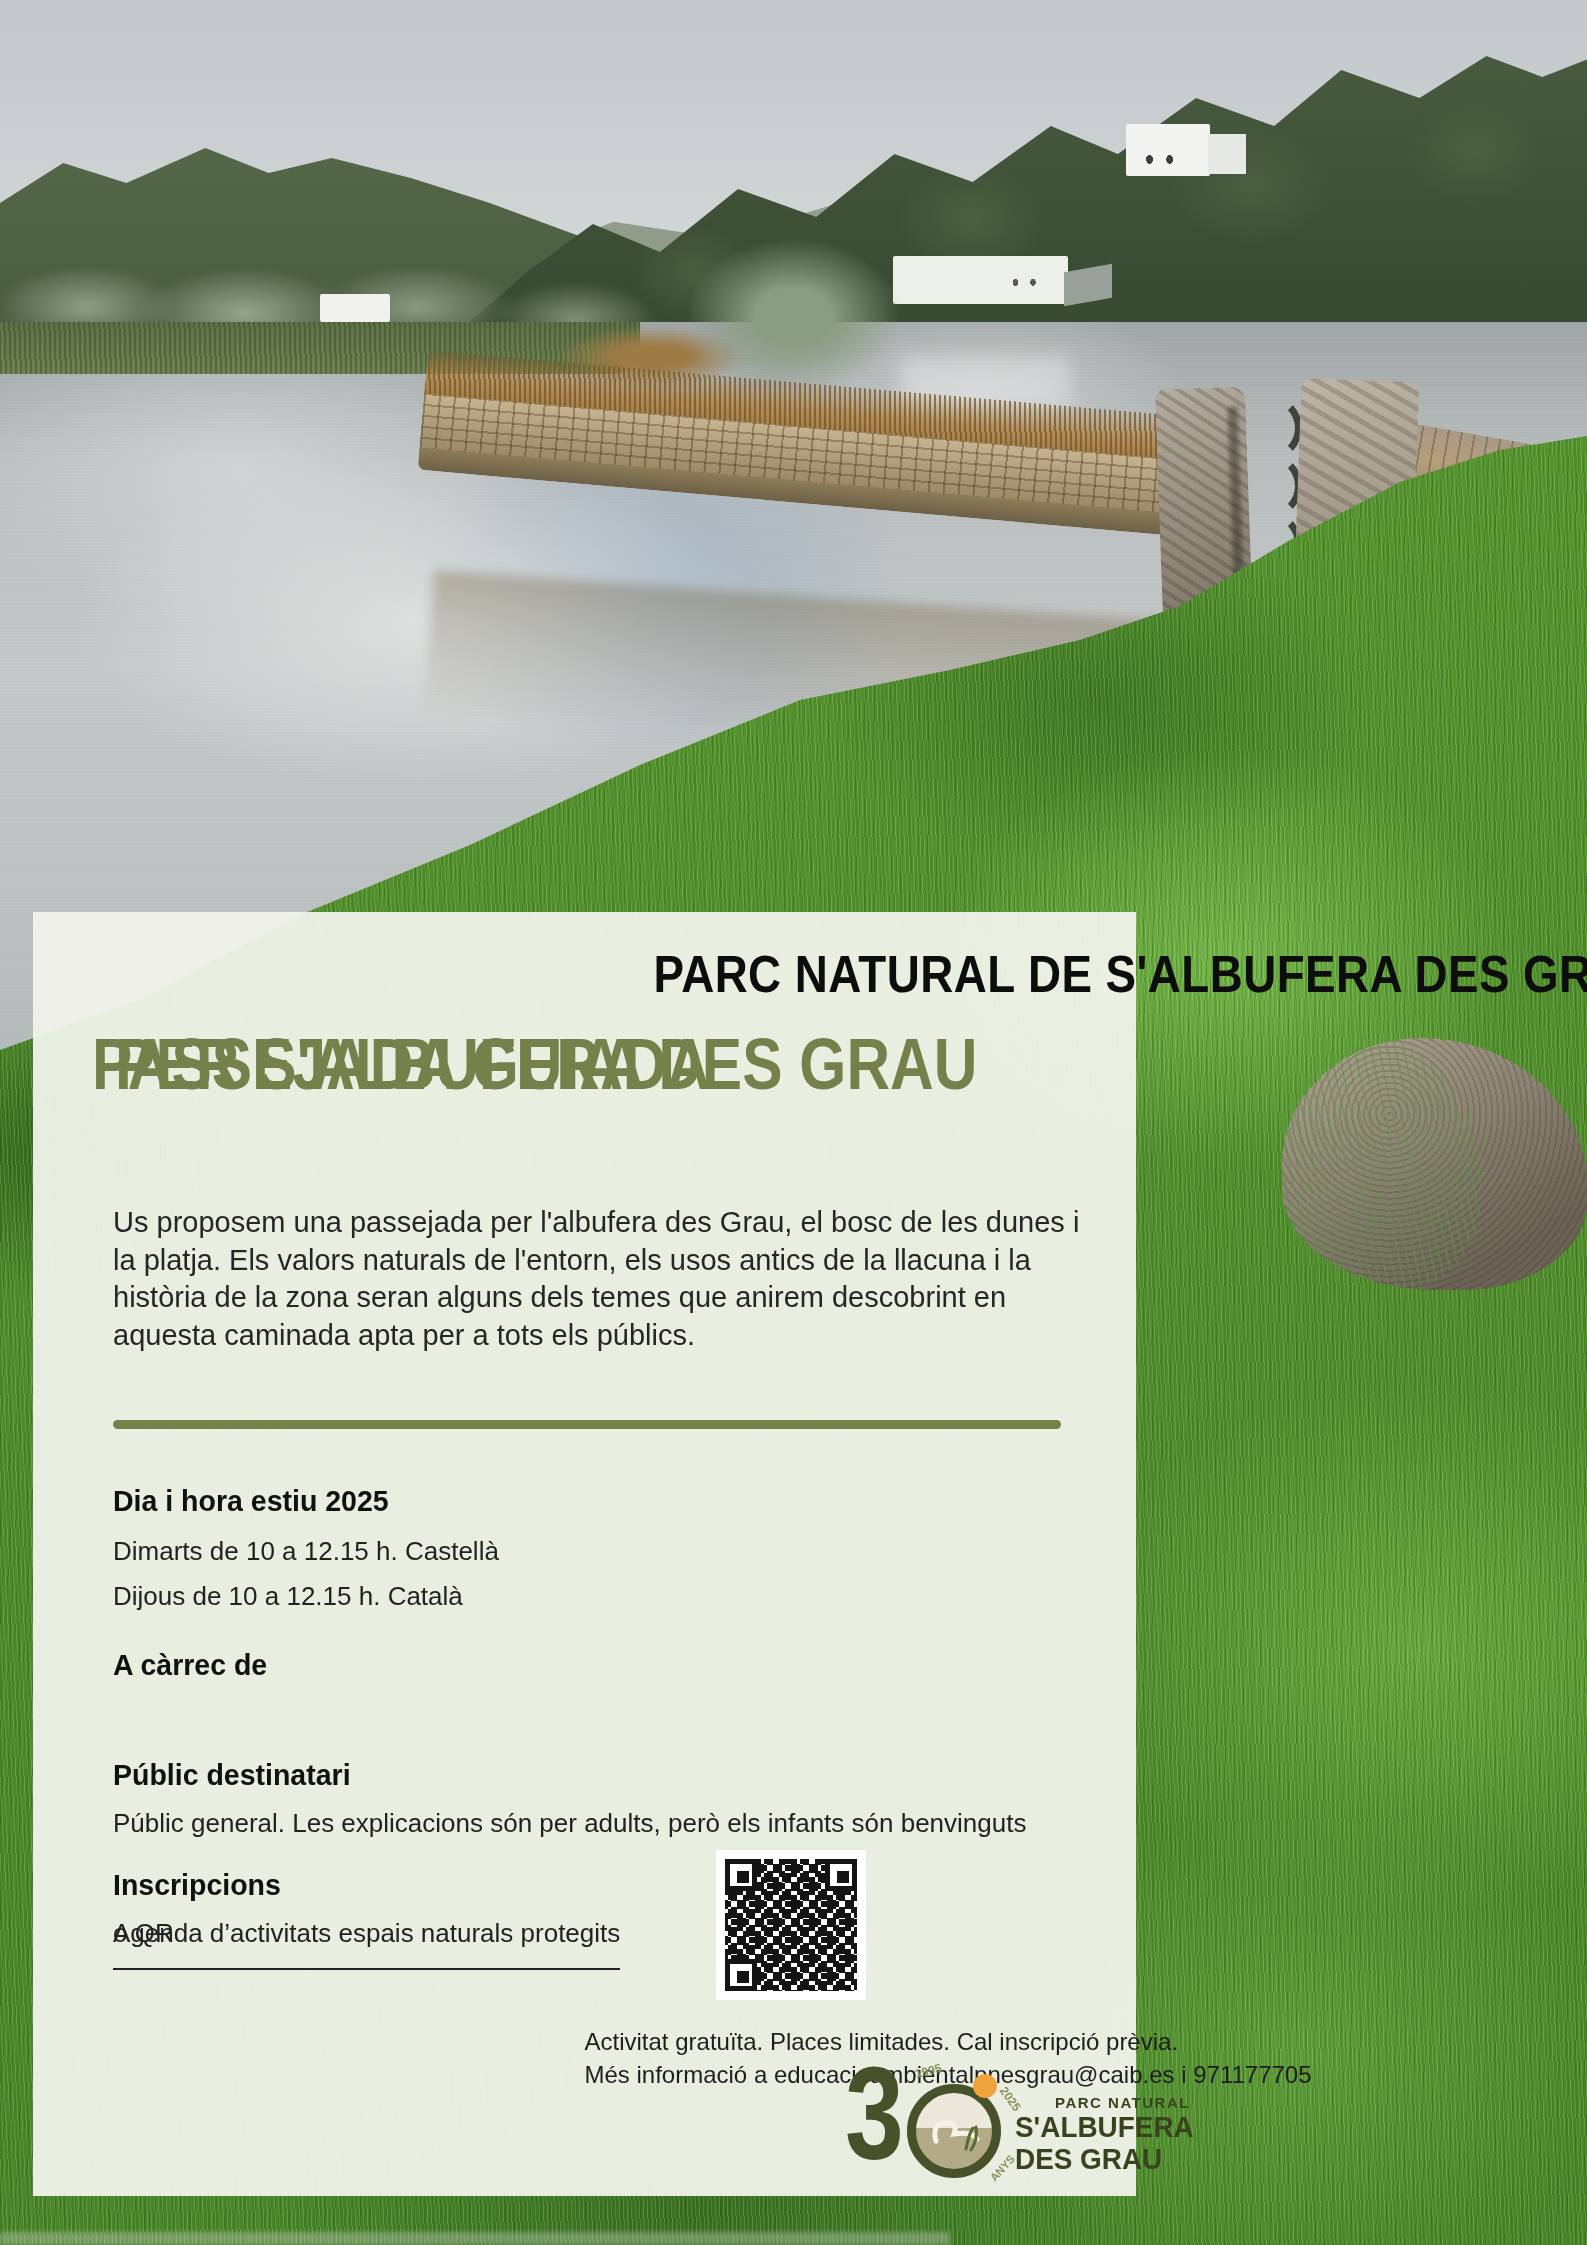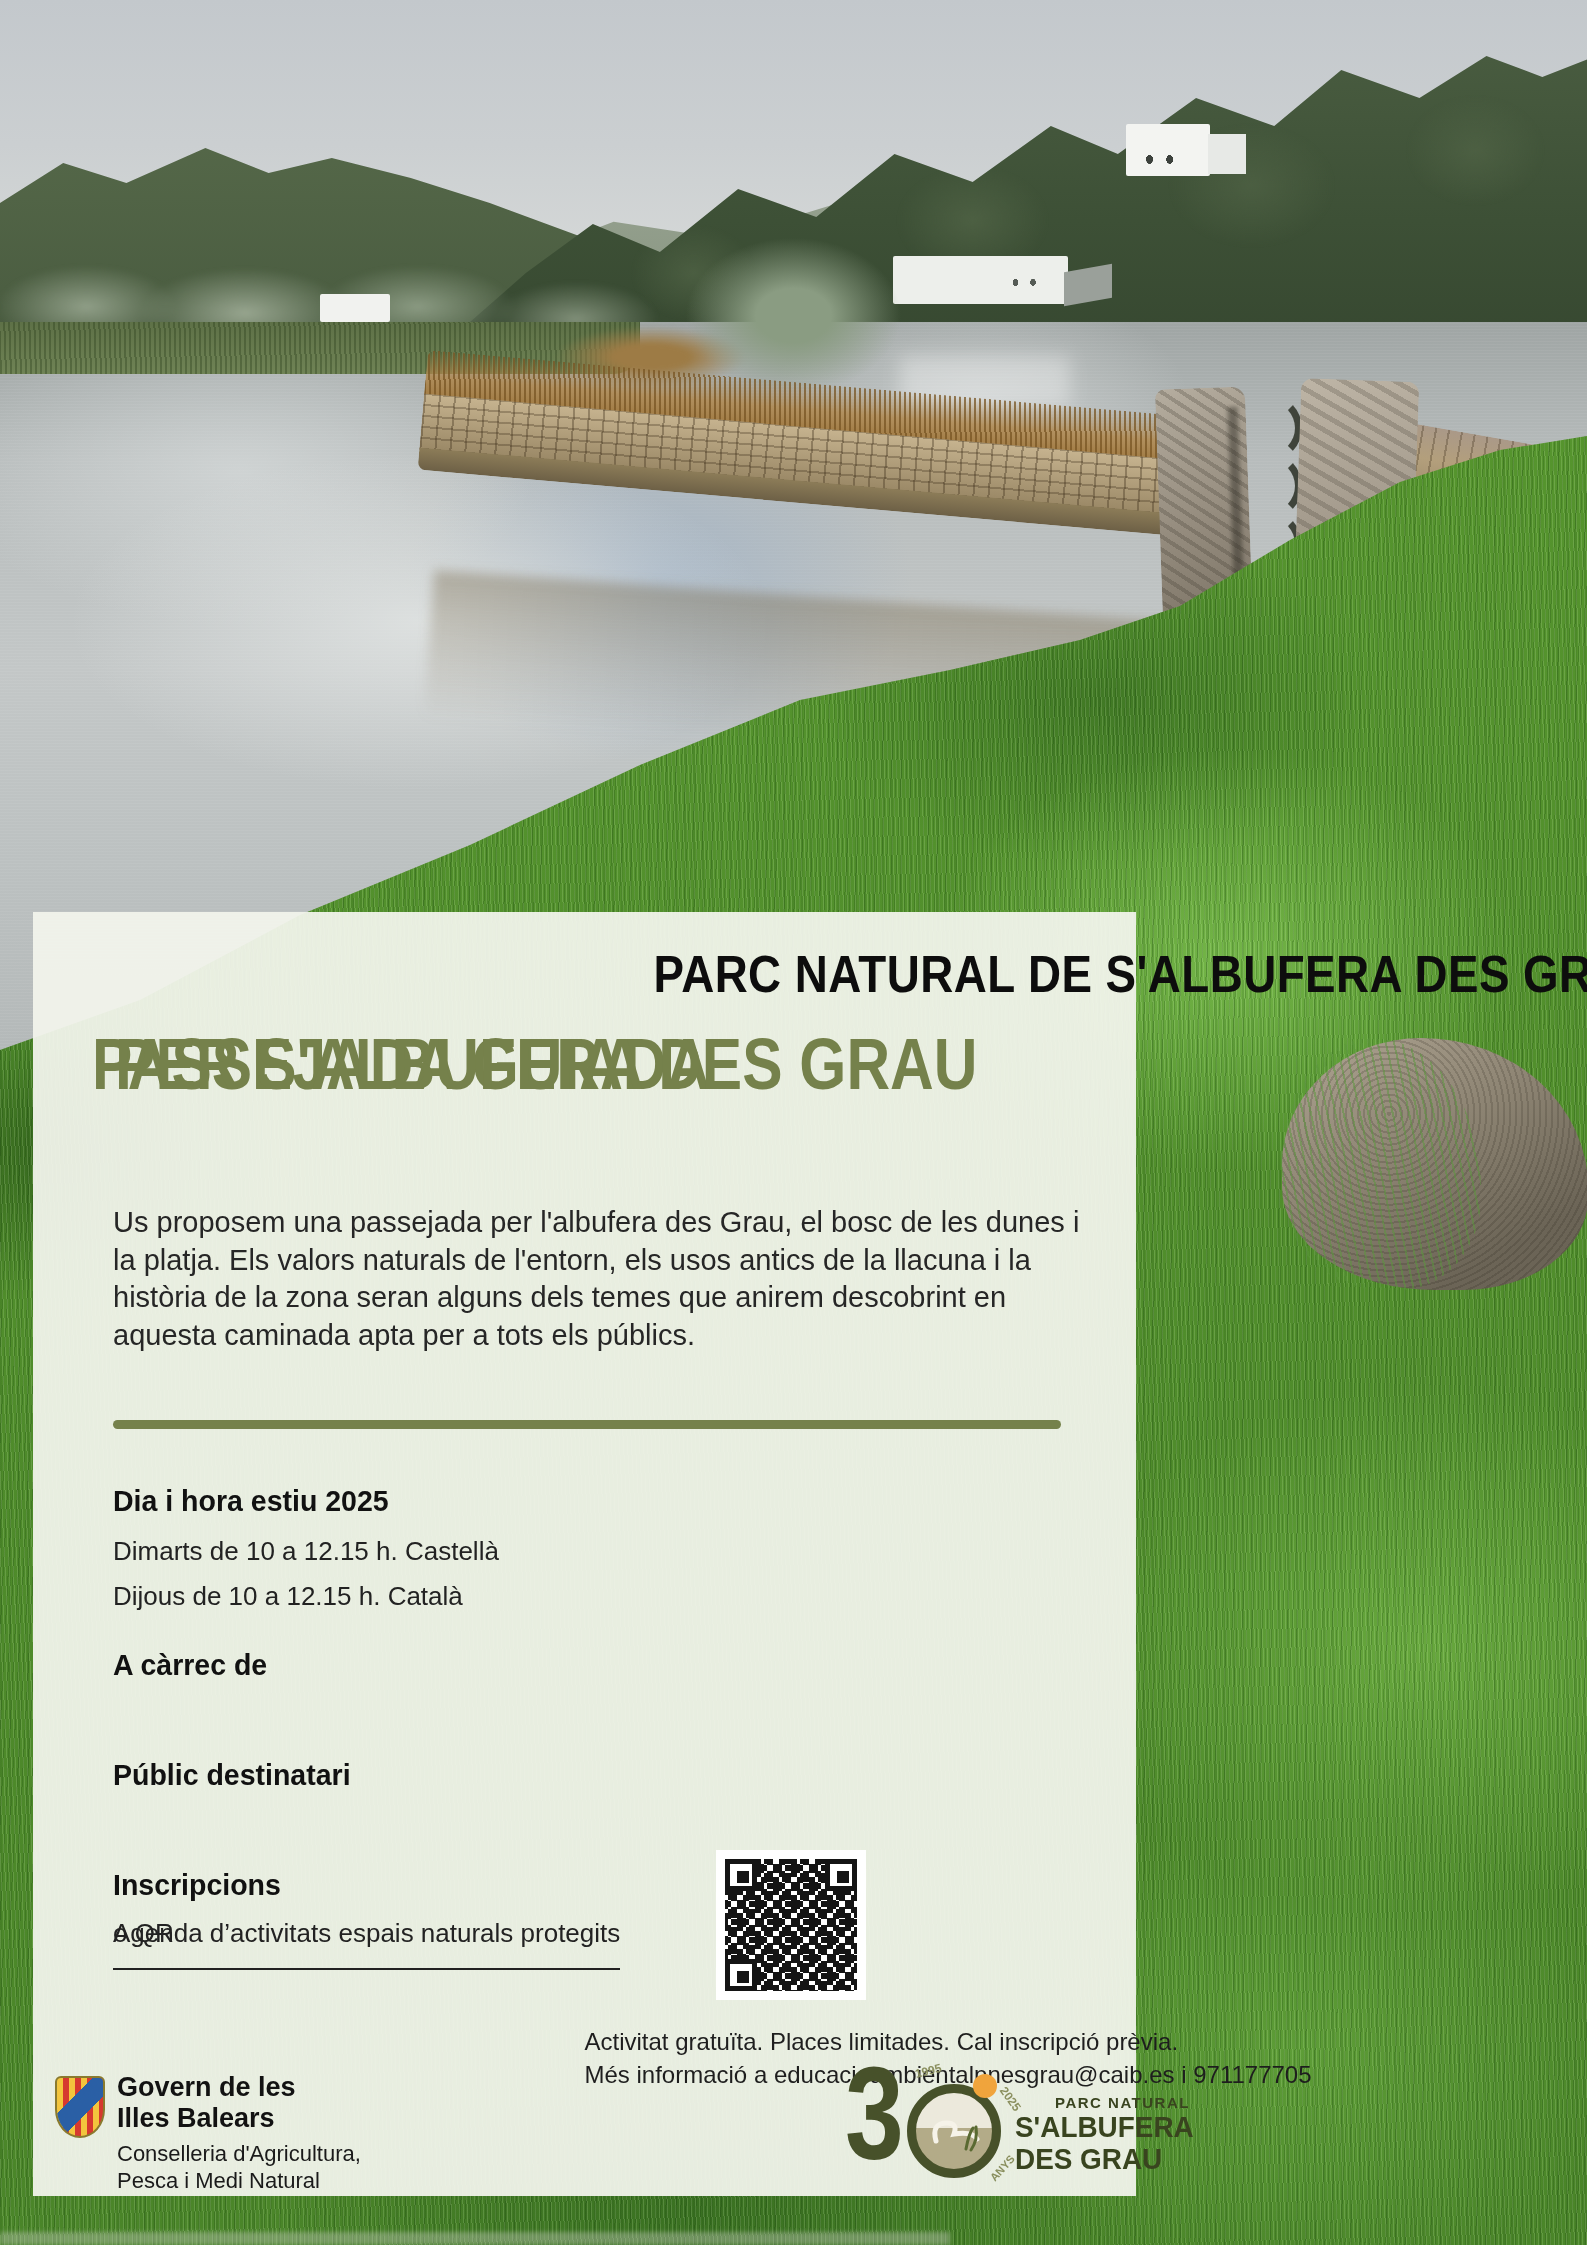--- a/index.html
+++ b/index.html
@@ -216,20 +216,21 @@
 
     <div class="divider"></div>
 
     <div class="sec-h h0">Dia i hora estiu 2025</div>
     <div class="sec-l l00">Dimarts de 10 a 12.15 h. Castellà</div>
     <div class="sec-l l01">Dijous de 10 a 12.15 h. Català</div>
 
     <div class="sec-h h1">A càrrec de</div>
 
     <div class="sec-h h2">Públic destinatari</div>
+    <div class="sec-l l20">Públic general. Les explicacions són per adults, però els infants són benvinguts</div>
 
     <div class="sec-h h3">Inscripcions</div>
     <div class="sec-l l30">
       <a href="#" class="link-u">Agenda d’activitats espais naturals protegits</a>
         <span> o QR</span>
     </div>
 
     <div class="qr">
       <div class="qr-inner">
         <div class="finder f-tl"></div>
@@ -238,31 +239,20 @@
       </div>
     </div>
 
     <div class="cwrap note1">
       <span>Activitat gratuïta. Places limitades. Cal inscripció prèvia.</span>
     </div>
     <div class="cwrap note2">
       <span>Més informació a educacioambientalpnesgrau@caib.es i 971177705</span>
     </div>
 
-    <div class="govern">
-      <div class="shield"></div>
-      <div class="gov-name">
-        <div style="position:relative;">Govern de les</div>
-        <div style="position:relative;">Illes Balears</div>
-      </div>
-      <div class="gov-dept">
-        <div style="position:relative;">Conselleria d'Agricultura,</div>
-        <div style="position:relative;">Pesca i Medi Natural</div>
-      </div>
-    </div>
 
     <div class="anniv">
       <div class="big3">3</div>
       <div class="ring">
         <svg width="76" height="76" viewBox="0 0 76 76" style="position:absolute;left:0;top:0;">
           <path d="M20 48 q-5 -18 11 -18 q11 0 7 11 q18 -3 23 5" fill="none" stroke="#f6f3e9" stroke-width="5" stroke-linecap="round"></path>
           <path d="M50 56 q3 -16 7 -21 M55 57 q7 -10 5 -23" fill="none" stroke="#5a6a32" stroke-width="3" stroke-linecap="round"></path>
         </svg>
       </div>
       <div class="sun"></div>

